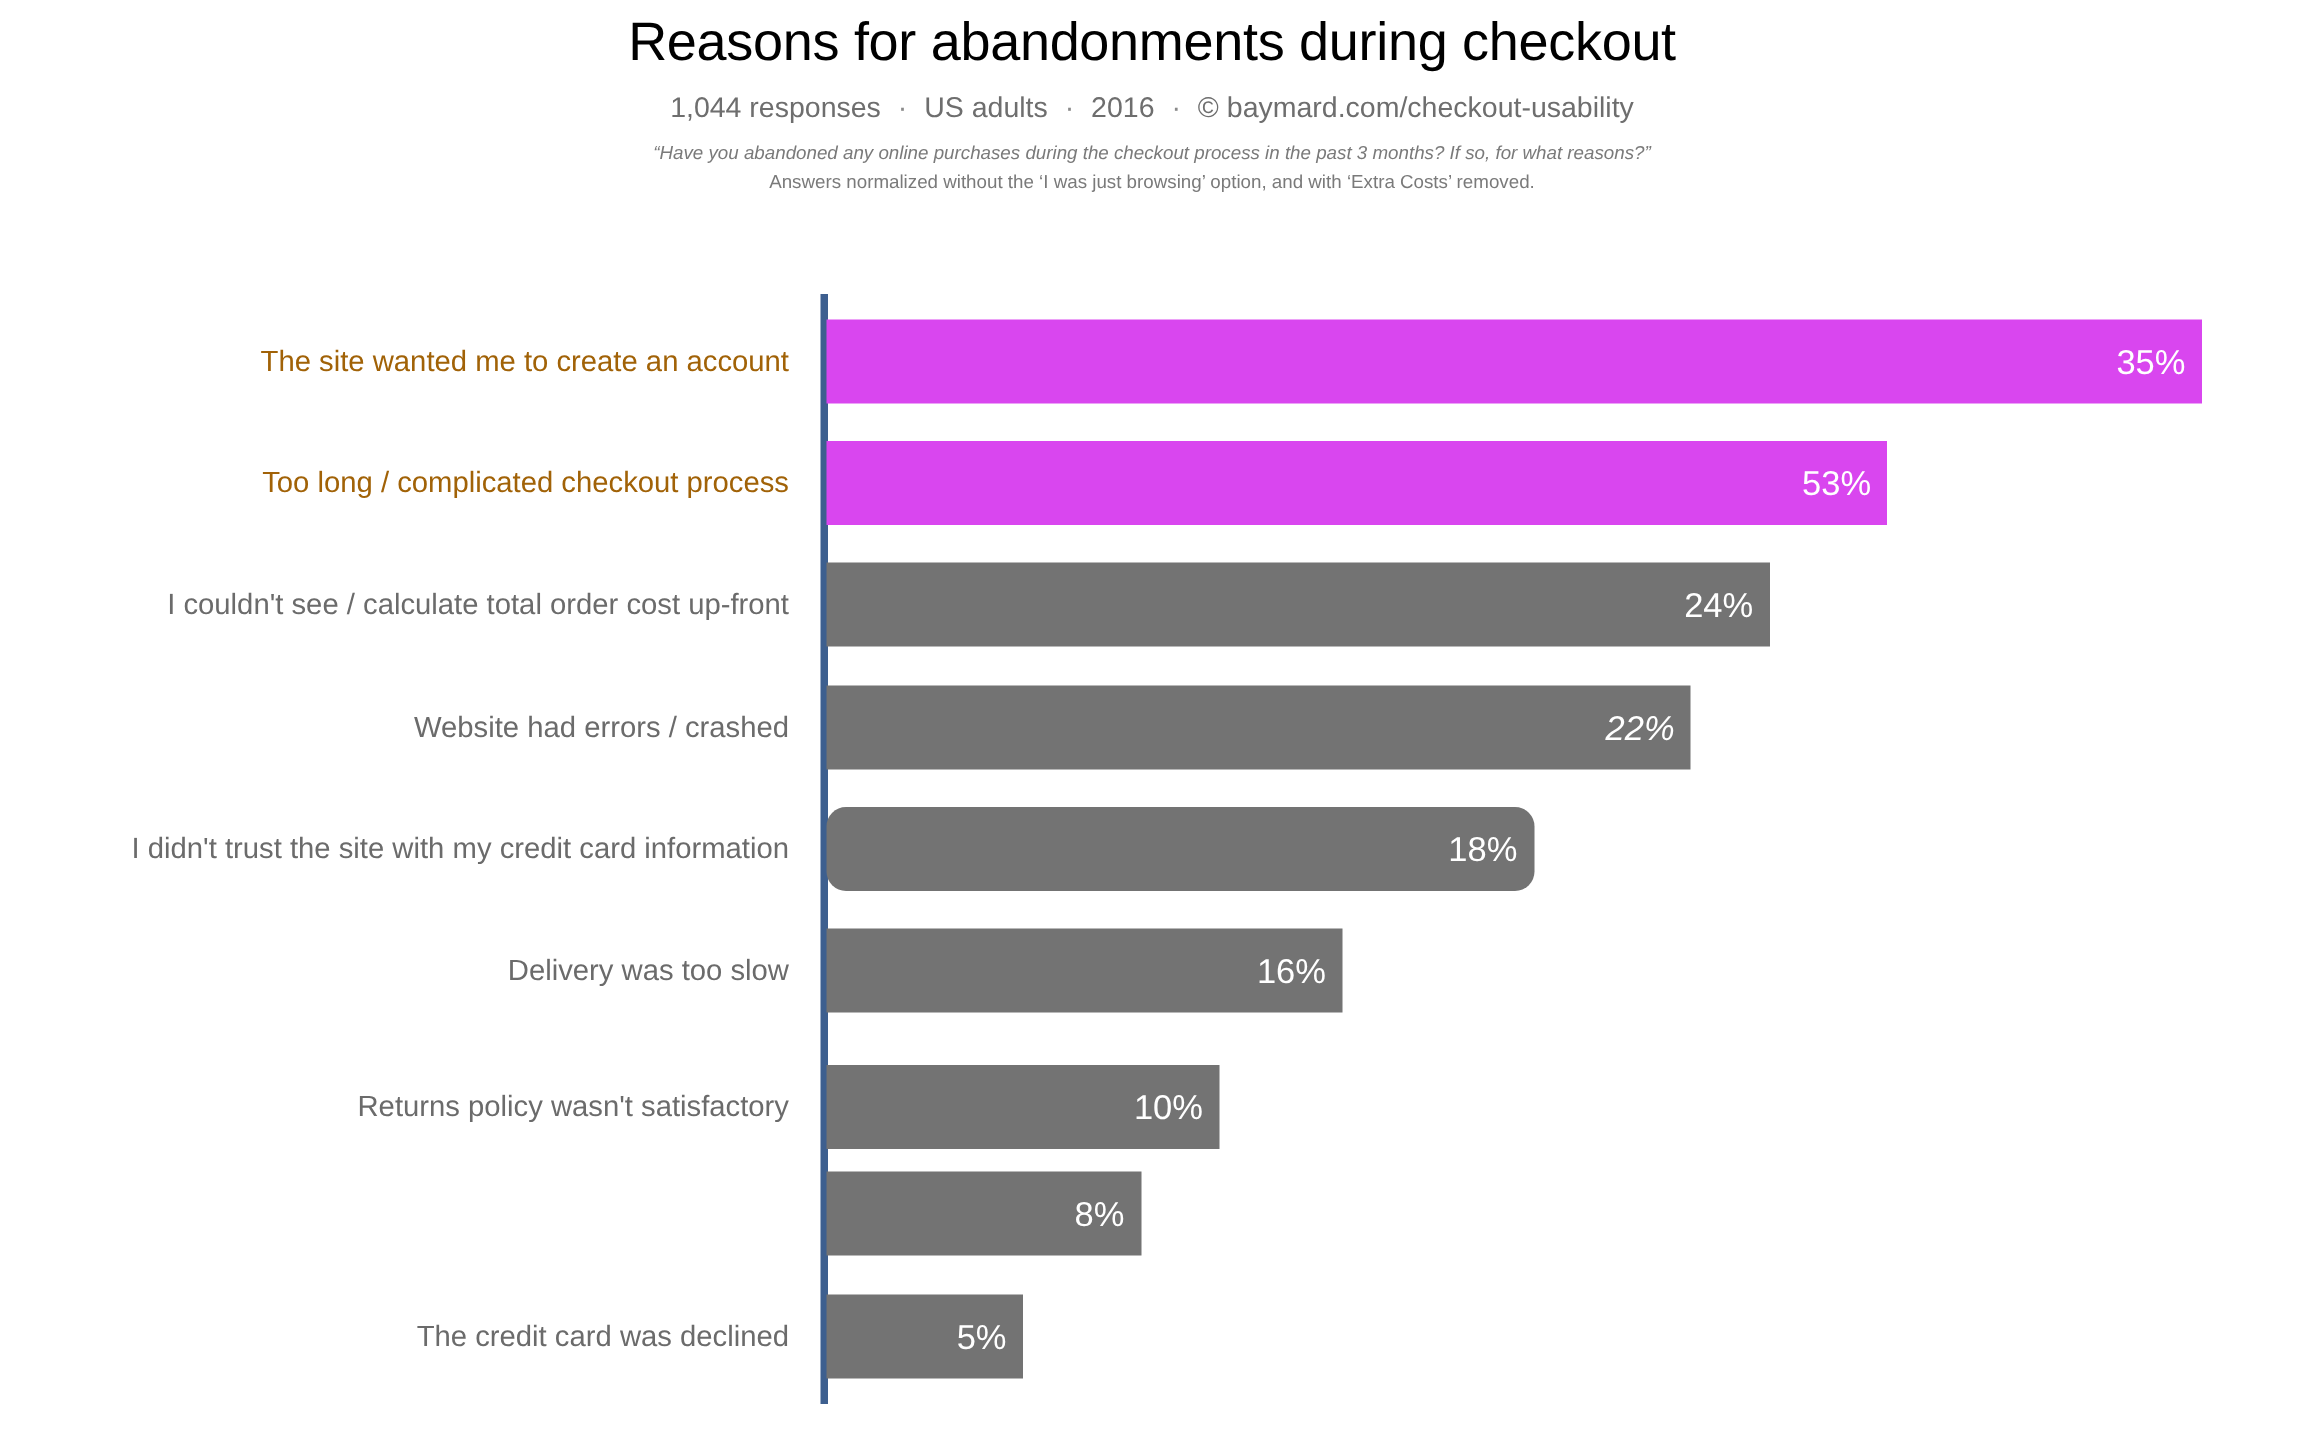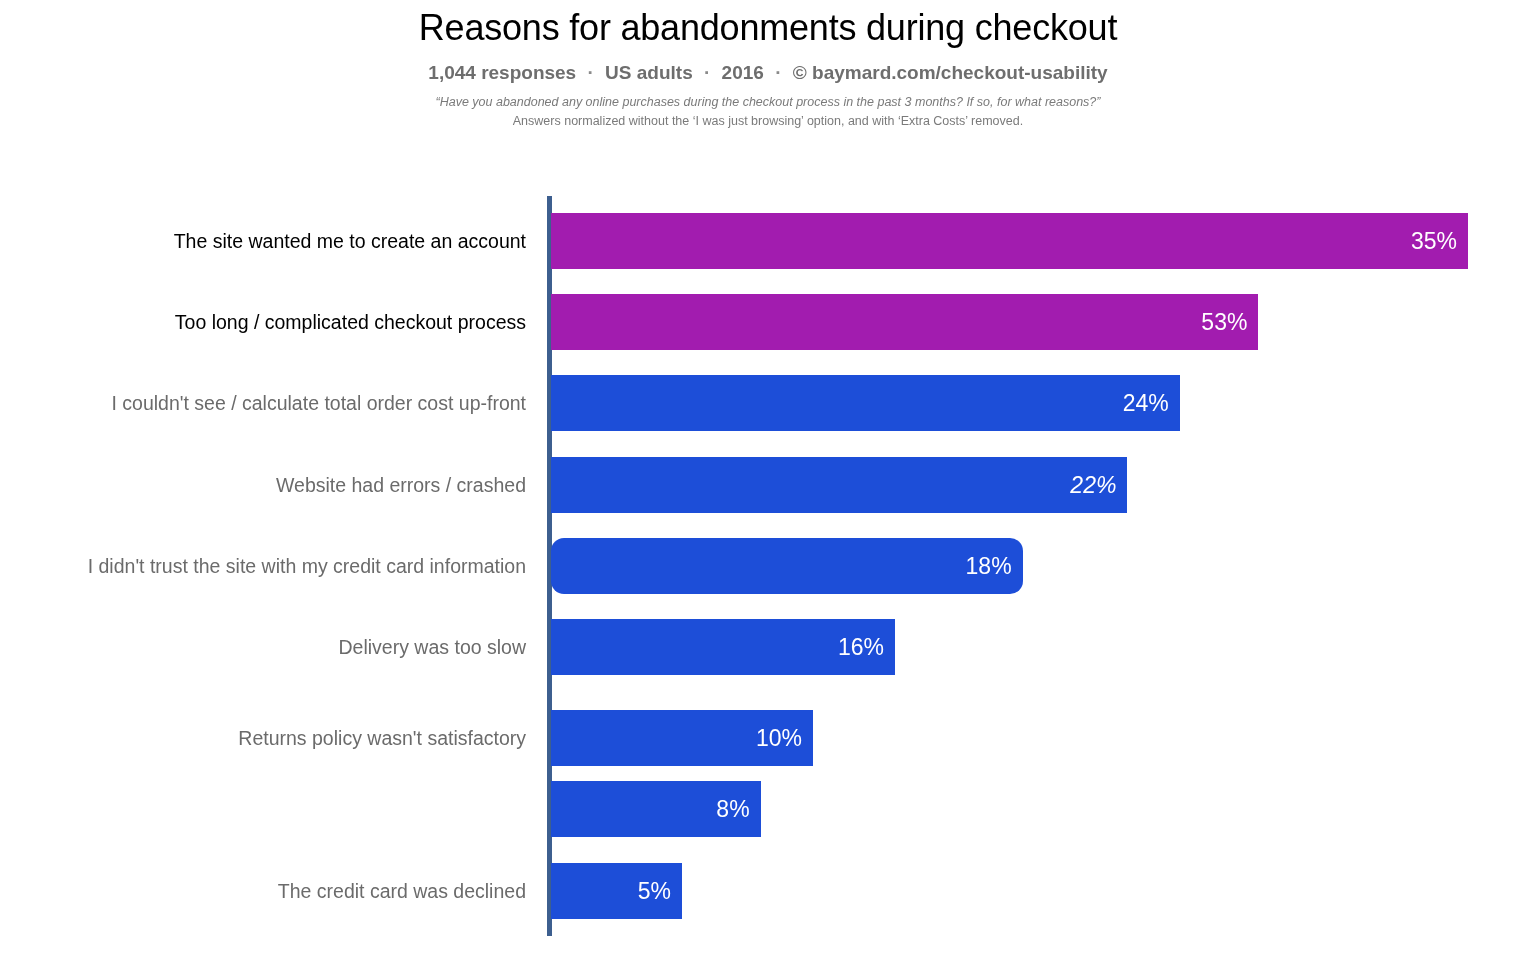--- a/index.html
+++ b/index.html
@@ -29,21 +29,21 @@
     letter-spacing: -0.2px;
     line-height: 48px;
     margin: 0;
   }
   #chart-subtitle {
     font-size: 19px;
     color: #6e6e6e;
     line-height: 30px;
     margin: 4px;
     margin-top: 6px;
-    font-weight: 700;
+    font-weight: 400;
   }
   #chart-subtitle .dot {
     padding: 0 6px;
     color: #8a8a8a;
   }
   #chart-note-1,
   #chart-note-2 {
     font-size: 12.5px;
     color: #7a7a7a;
     line-height: 19px;
@@ -85,31 +85,31 @@
     right: 1010px;           
     top: 0;
     height: 56px;
     line-height: 56px;
     font-size: 19.5px;
     color: #6b6b6b;
     white-space: nowrap;
     text-align: right;
   }
   .bar-row.emphasis .bar-label {
-    color: #000000;
+    color: #a16207;
   }
   .bar {
     position: absolute;
     left: 551px;
     top: 0;
     height: 56px;
-    background: #1d4ed8;
+    background: #737373;
   }
   .bar-row.emphasis .bar {
-    background: #a21caf;
+    background: #d946ef;
   }
   .bar-value {
     position: absolute;
     right: 11px;
     top: 0;
     height: 56px;
     line-height: 56px;
     font-size: 23px;
     color: #ffffff;
     white-space: nowrap;

